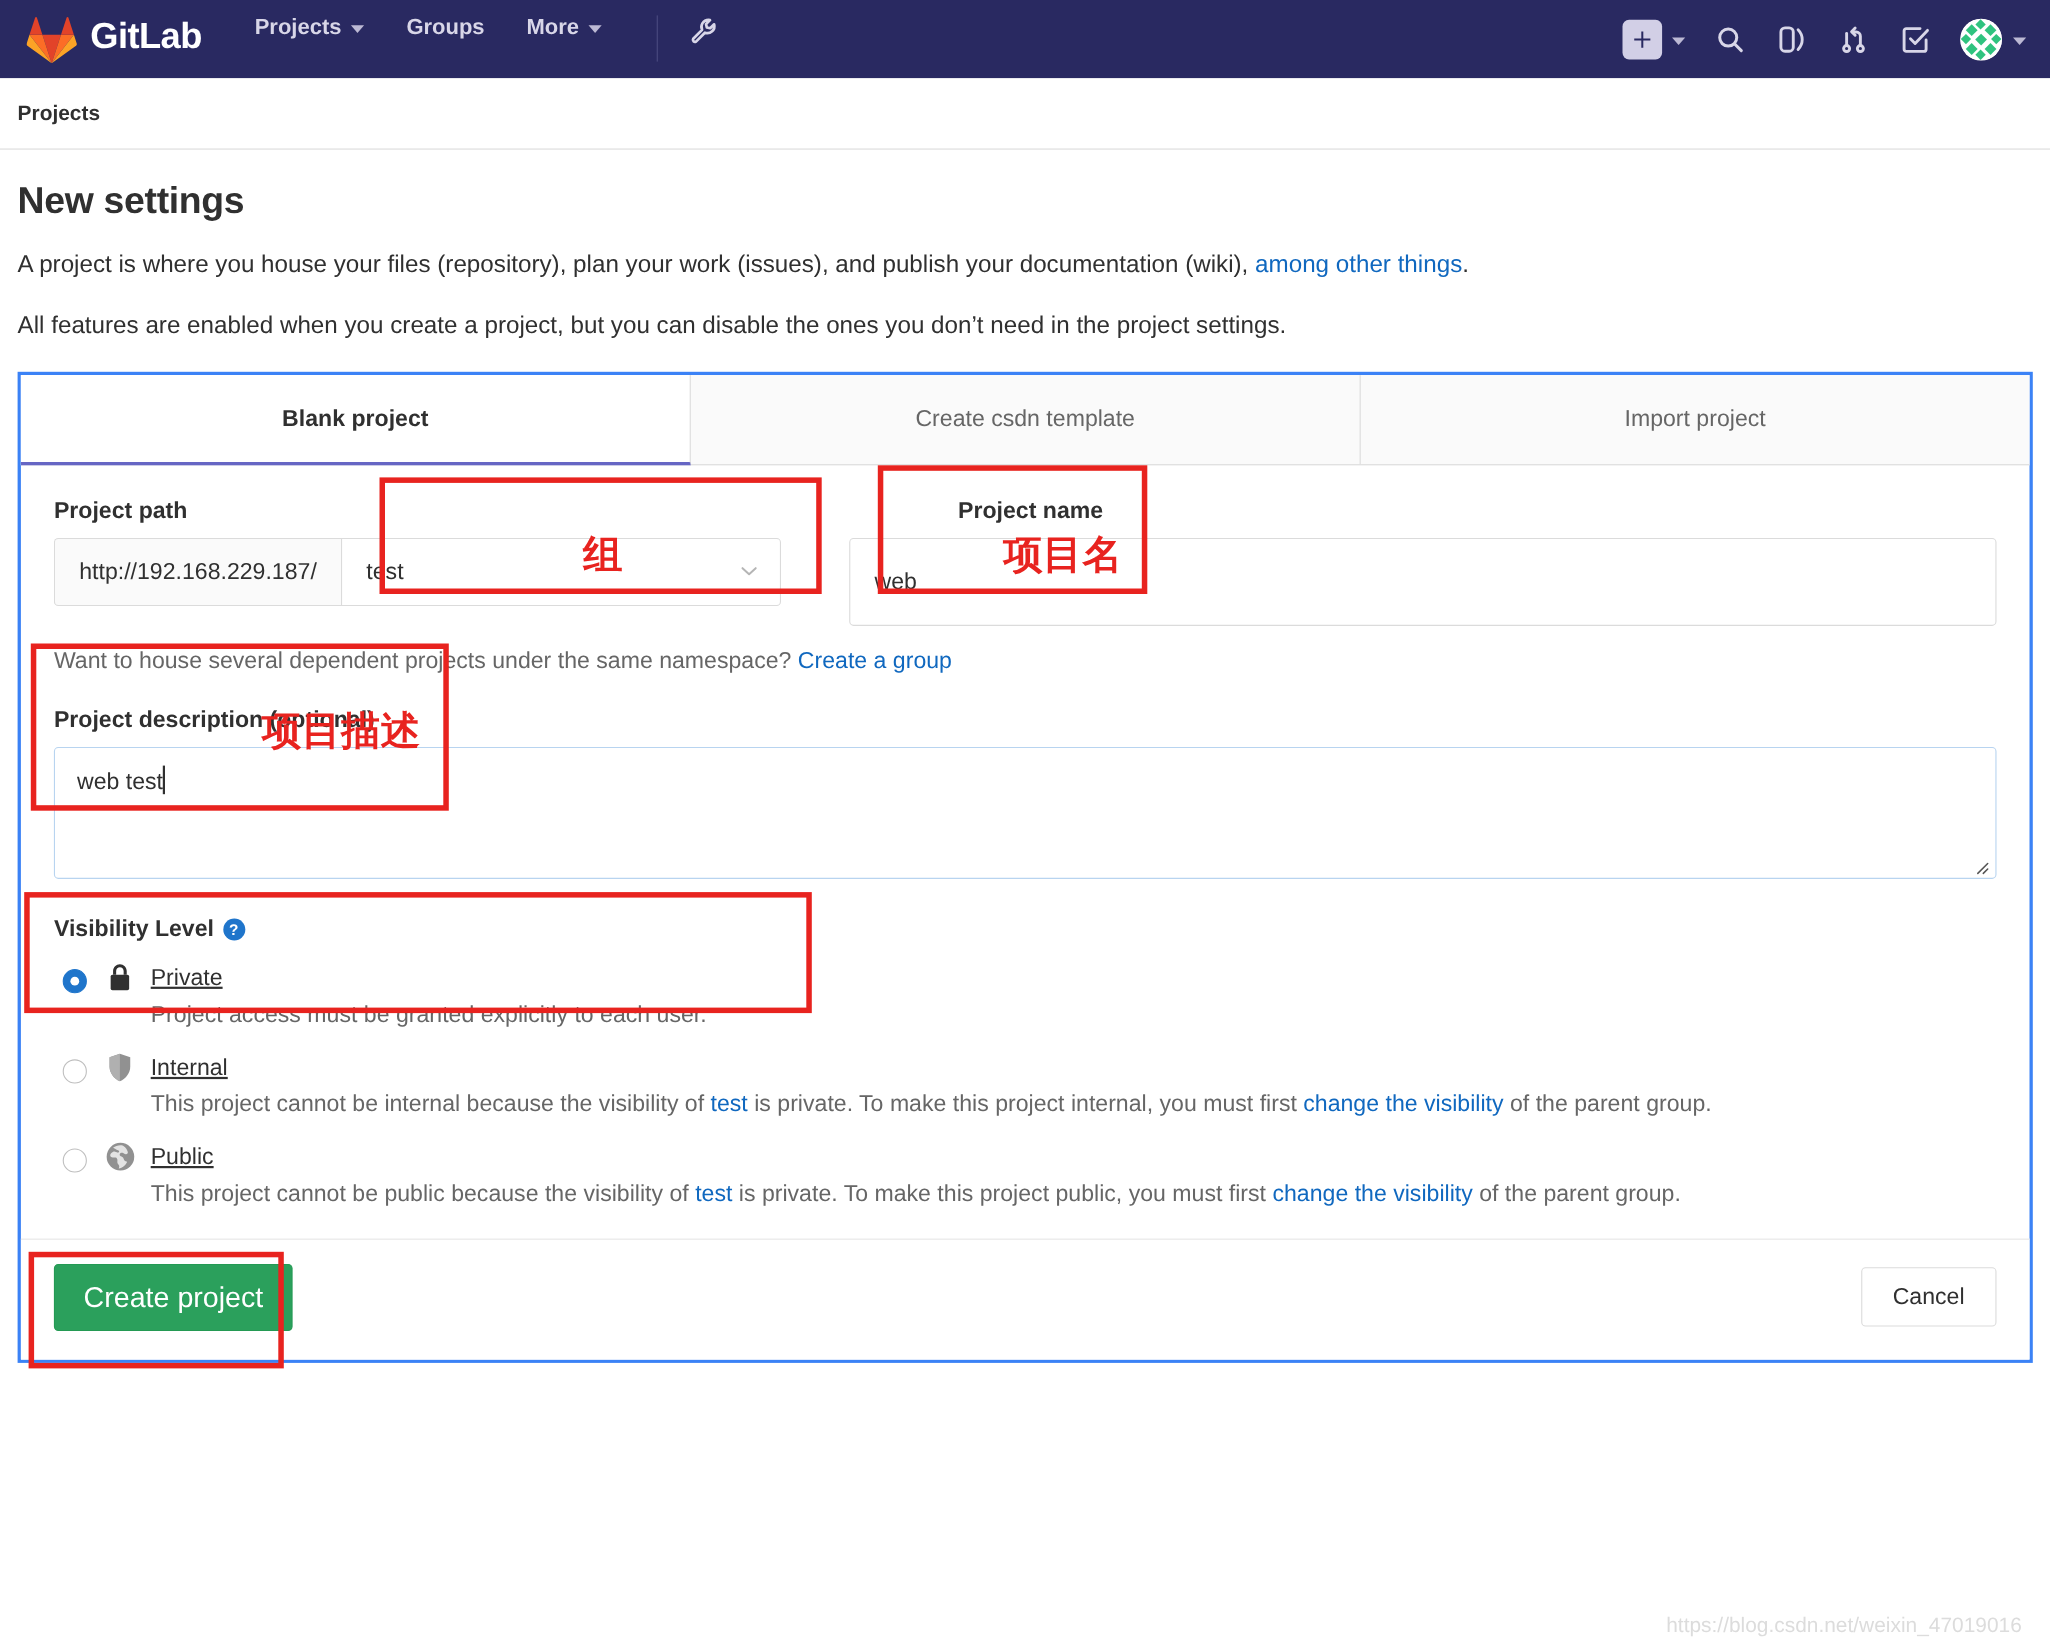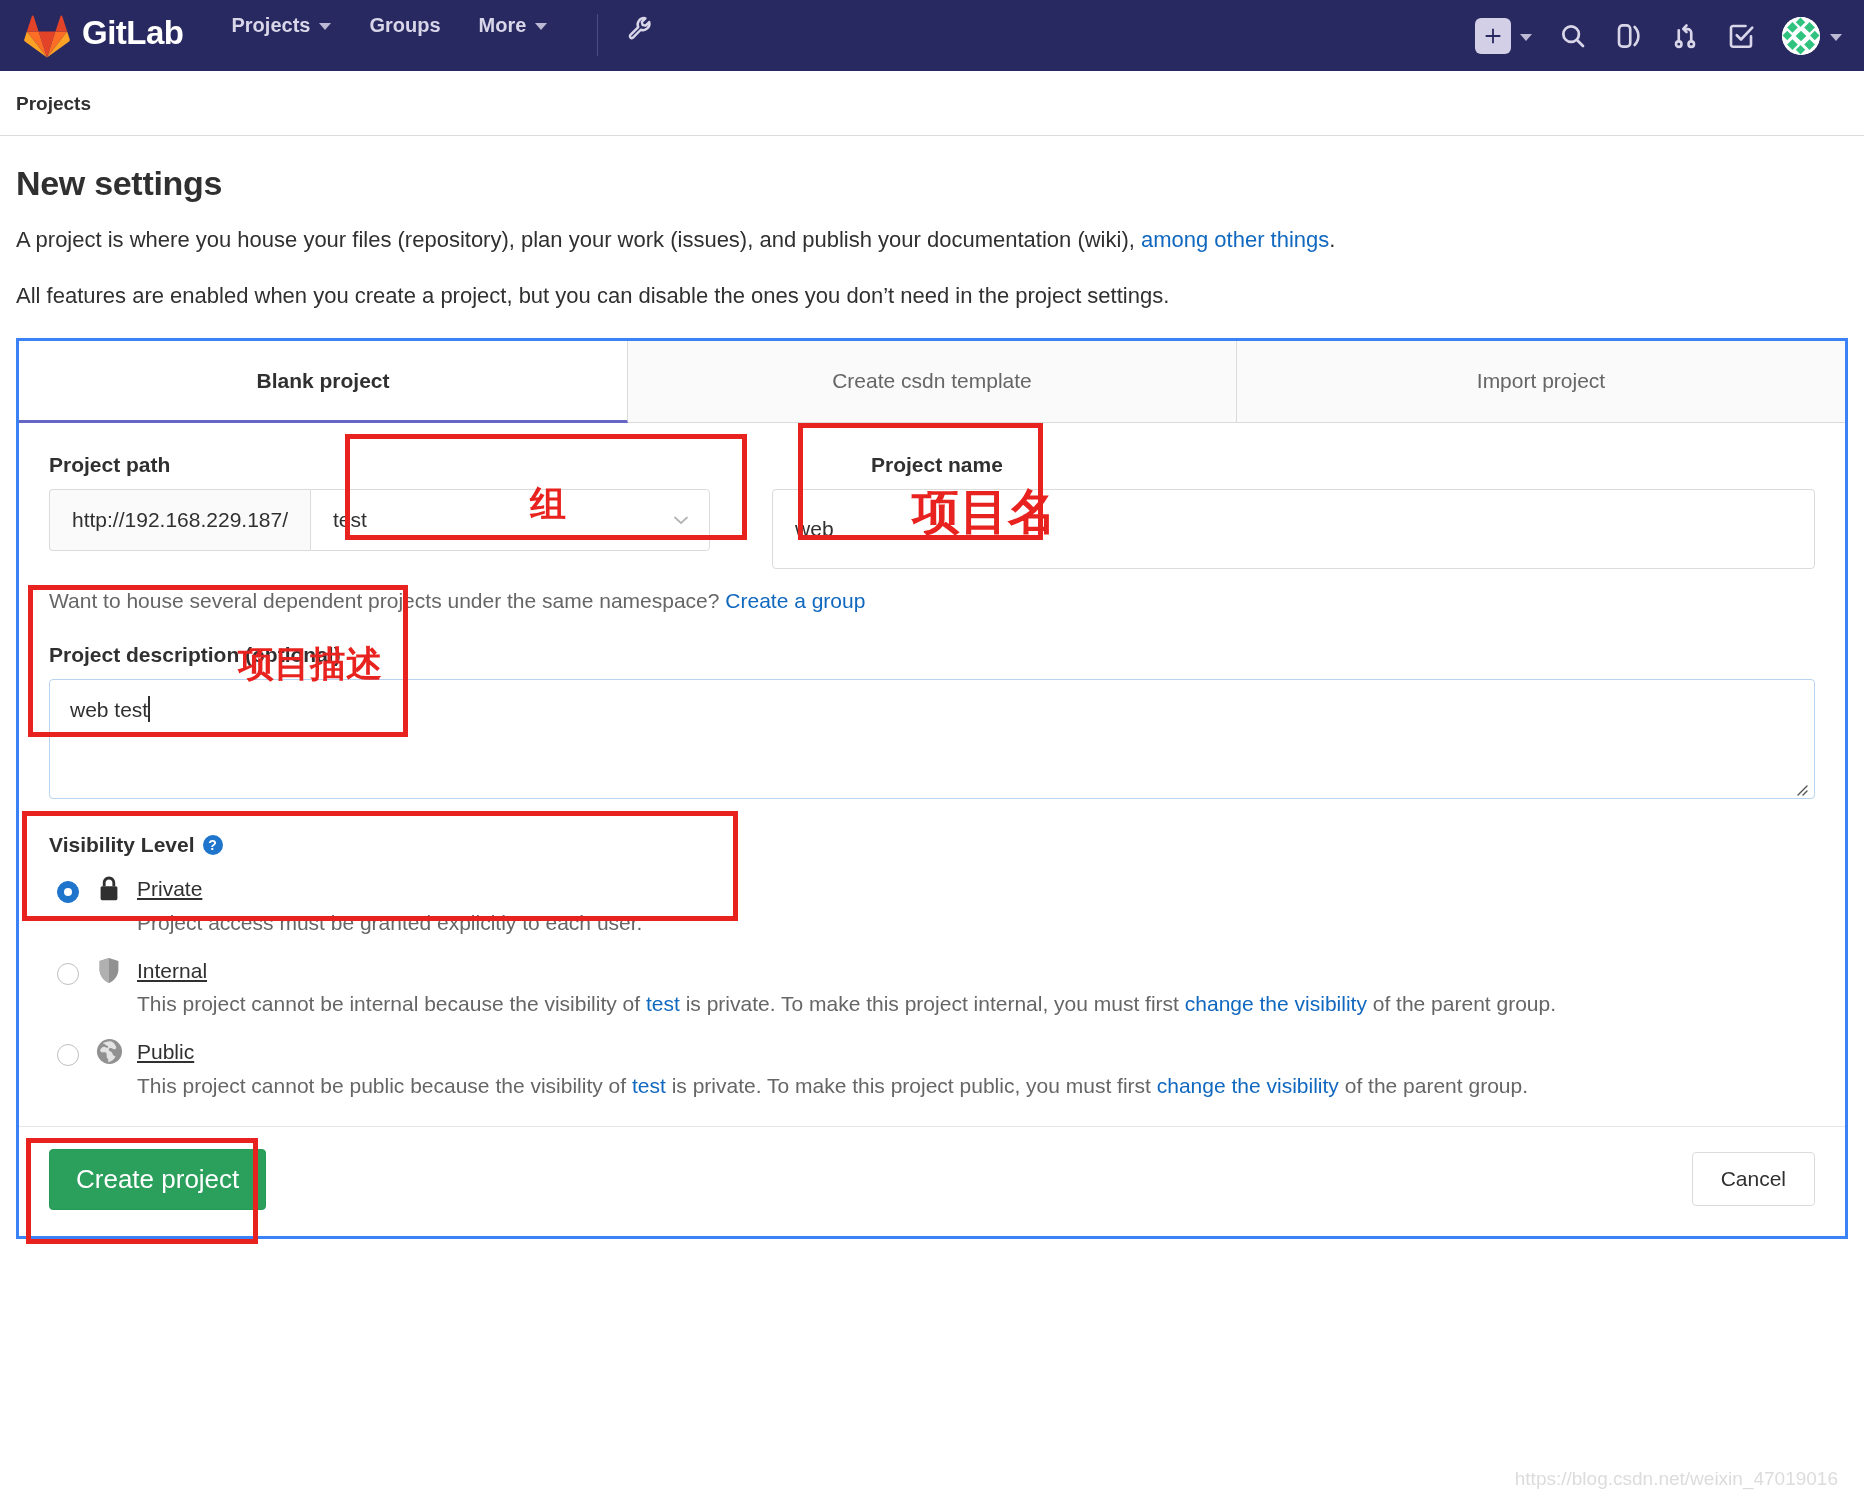--- a/index.html
+++ b/index.html
@@ -562,21 +562,21 @@
       <button class="btn-cancel">Cancel</button>
     </div>
 
   </div>
 </div>
 
 <div class="anno-box" style="left:345px; top:434px; width:402px; height:106px;"></div>
 <div class="anno-text" style="left:530px; top:480px; font-size:36px;">组</div>
 
 <div class="anno-box" style="left:798px; top:423px; width:245px; height:117px;"></div>
-<div class="anno-text" style="left:912px; top:480px; font-size:48px;">项目名</div>
+<div class="anno-text" style="left:912px; top:480px; font-size:36px;">项目名</div>
 
 <div class="anno-box" style="left:28px; top:585px; width:380px; height:152px;"></div>
 <div class="anno-text" style="left:238px; top:640px; font-size:36px;">项目描述</div>
 
 <div class="anno-box" style="left:22px; top:811px; width:716px; height:110px;"></div>
 
 <div class="anno-box" style="left:26px; top:1138px; width:232px; height:106px;"></div>
 
 <div class="watermark">https://blog.csdn.net/weixin_47019016</div>
 

